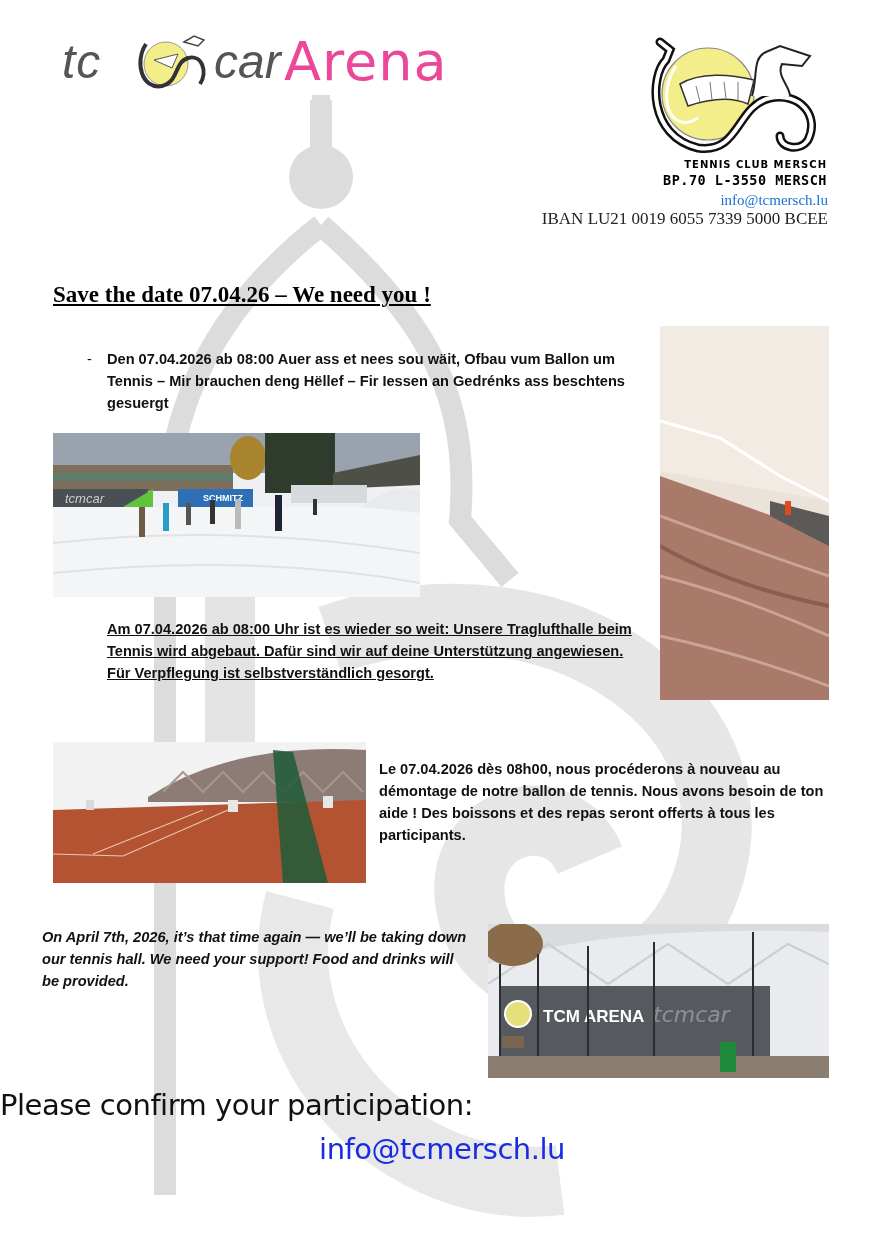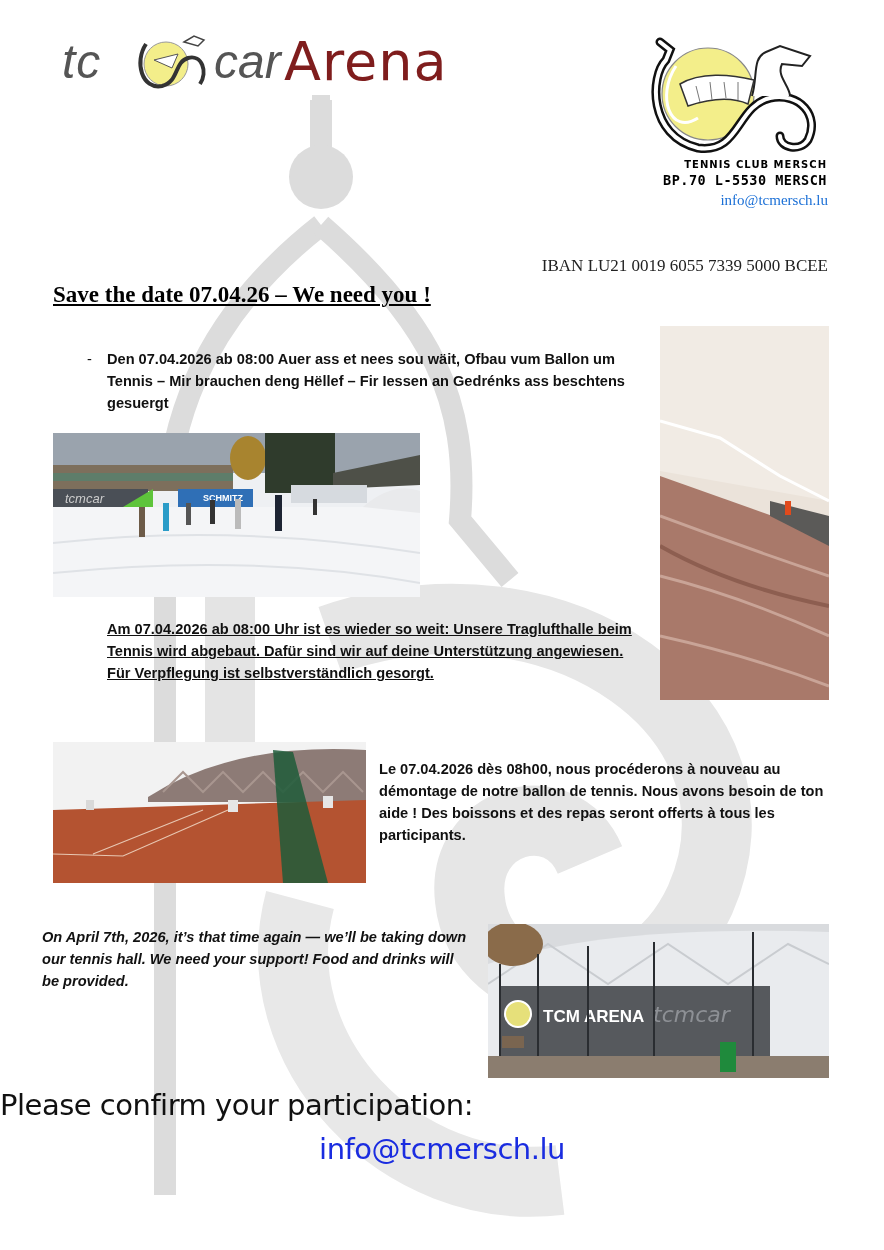--- a/index.html
+++ b/index.html
@@ -6,28 +6,28 @@
   body { width: 884px; height: 1250px; position: relative; overflow: hidden; font-family: "Liberation Sans", sans-serif; color: #000; }
   .abs { position: absolute; }
 
   
   .watermark { position: absolute; left: 0; top: 0; width: 884px; height: 1250px; z-index: 0; }
 
   
   .logo-left { left: 62px; top: 30px; height: 70px; width: 420px; z-index: 2; }
   .logo-left .tc { position: absolute; left: 0; top: 4px; font-family: Liberation Sans, sans-serif; font-style: italic; font-weight: 300; font-size: 48px; color: #555; letter-spacing: 1px; }
   .logo-left .car { position: absolute; left: 152px; top: 4px; font-family: Liberation Sans, sans-serif; font-style: italic; font-size: 48px; color: #555; font-weight: 300; }
-  .logo-left .arena { position: absolute; left: 222px; top: 0px; font-family: "DejaVu Sans", sans-serif; font-size: 54px; color: #7f1d1d; font-weight: 400; letter-spacing: 1px; }
+  .logo-left .arena { position: absolute; left: 222px; top: 0px; font-family: "DejaVu Sans", sans-serif; font-size: 54px; color: #ec4899; font-weight: 400; letter-spacing: 1px; }
   .logo-left .mini-dragon { position: absolute; left: 62px; top: 2px; width: 90px; height: 64px; }
 
   .logo-right { left: 640px; top: 36px; width: 190px; height: 118px; z-index: 2; }
   .club-name { right: 57px; top: 159px; font-family: "DejaVu Sans", sans-serif; font-weight: bold; font-size: 10px; letter-spacing: 1px; z-index: 2; }
   .club-addr { right: 57px; top: 172px; font-family: "DejaVu Sans Mono", monospace; font-weight: bold; font-size: 13.5px; letter-spacing: 0.5px; z-index: 2; }
   .club-email { right: 56px; top: 192px; font-family: "Liberation Serif", serif; font-size: 15px; color: #1a6fd6; z-index: 2; }
-  .club-iban { right: 56px; top: 209px; font-family: "Liberation Serif", serif; font-size: 17px; color: #222; z-index: 2; margin-top: 47px; }
+  .club-iban { right: 56px; top: 209px; font-family: "Liberation Serif", serif; font-size: 17px; color: #222; z-index: 2; }
 
   .title { left: 53px; top: 282px; font-family: "Liberation Serif", serif; font-weight: bold; font-size: 23px; text-decoration: underline; z-index: 2; }
 
   .para { font-family: "Liberation Sans", sans-serif; font-weight: bold; font-size: 14.6px; line-height: 22px; color: #111; z-index: 2; }
   .p-lux { left: 107px; top: 348px; width: 540px; }
   .p-lux .dash { position: absolute; left: -20px; top: 0; font-weight: normal; }
   .p-de { left: 107px; top: 618px; width: 540px; text-decoration: underline; }
   .p-fr { left: 379px; top: 758px; width: 460px; }
   .p-en { left: 42px; top: 926px; width: 430px; font-style: italic; }
 
@@ -72,21 +72,21 @@
 <svg class="abs logo-right" viewBox="0 0 190 118">
   <circle cx="68" cy="58" r="46" fill="#f3ee8a" stroke="#888" stroke-width="1.2"></circle>
   <path d="M58 82 C 30 100, 16 60, 36 30" fill="none" stroke="#fff" stroke-width="3"></path>
   <path d="M20 6 l10 8 l-4 10 C 10 40, 8 100, 58 112 C 100 118, 96 70, 130 62 C 160 56, 180 80, 168 104 C 160 116, 140 112, 140 100" fill="none" stroke="#111" stroke-width="9" stroke-linecap="round"></path>
   <path d="M20 6 l10 8 l-4 10 C 10 40, 8 100, 58 112 C 100 118, 96 70, 130 62 C 160 56, 180 80, 168 104 C 160 116, 140 112, 140 100" fill="none" stroke="#fff" stroke-width="4" stroke-linecap="round"></path>
   <path d="M112 60 C 118 40, 112 22, 126 16 L 140 10 L 170 20 L 162 30 L 142 28 C 136 40, 150 50, 150 60" fill="#fff" stroke="#222" stroke-width="2"></path>
   <path d="M40 48 C 60 36, 90 38, 114 44 L 108 68 C 90 60, 66 64, 48 70 Z" fill="#fff" stroke="#333" stroke-width="1.5"></path>
   <path d="M56 50 l4 16 M70 46 l2 18 M84 46 l2 16 M98 46 l0 18" stroke="#777" stroke-width="1"></path>
 </svg>
 <div class="abs club-name">TENNIS CLUB MERSCH</div>
-<div class="abs club-addr">BP.70 L-5530 MERSCH</div>
+<div class="abs club-addr">BP.70 L-3550 MERSCH</div>
 <div class="abs club-email">info@tcmersch.lu</div>
 <div class="abs club-iban">IBAN LU21 0019 6055 7339 5000 BCEE</div>
 
 <div class="abs title">Save the date 07.04.26 – We need you !</div>
 
 <div class="abs para p-lux">
   <span class="dash">-</span>
   <span>Den 07.04.2026 ab 08:00 Auer ass et nees sou wäit, Ofbau vum Ballon um Tennis – Mir brauchen deng Hëllef – Fir Iessen an Gedrénks ass beschtens gesuergt</span>
 </div>
 

